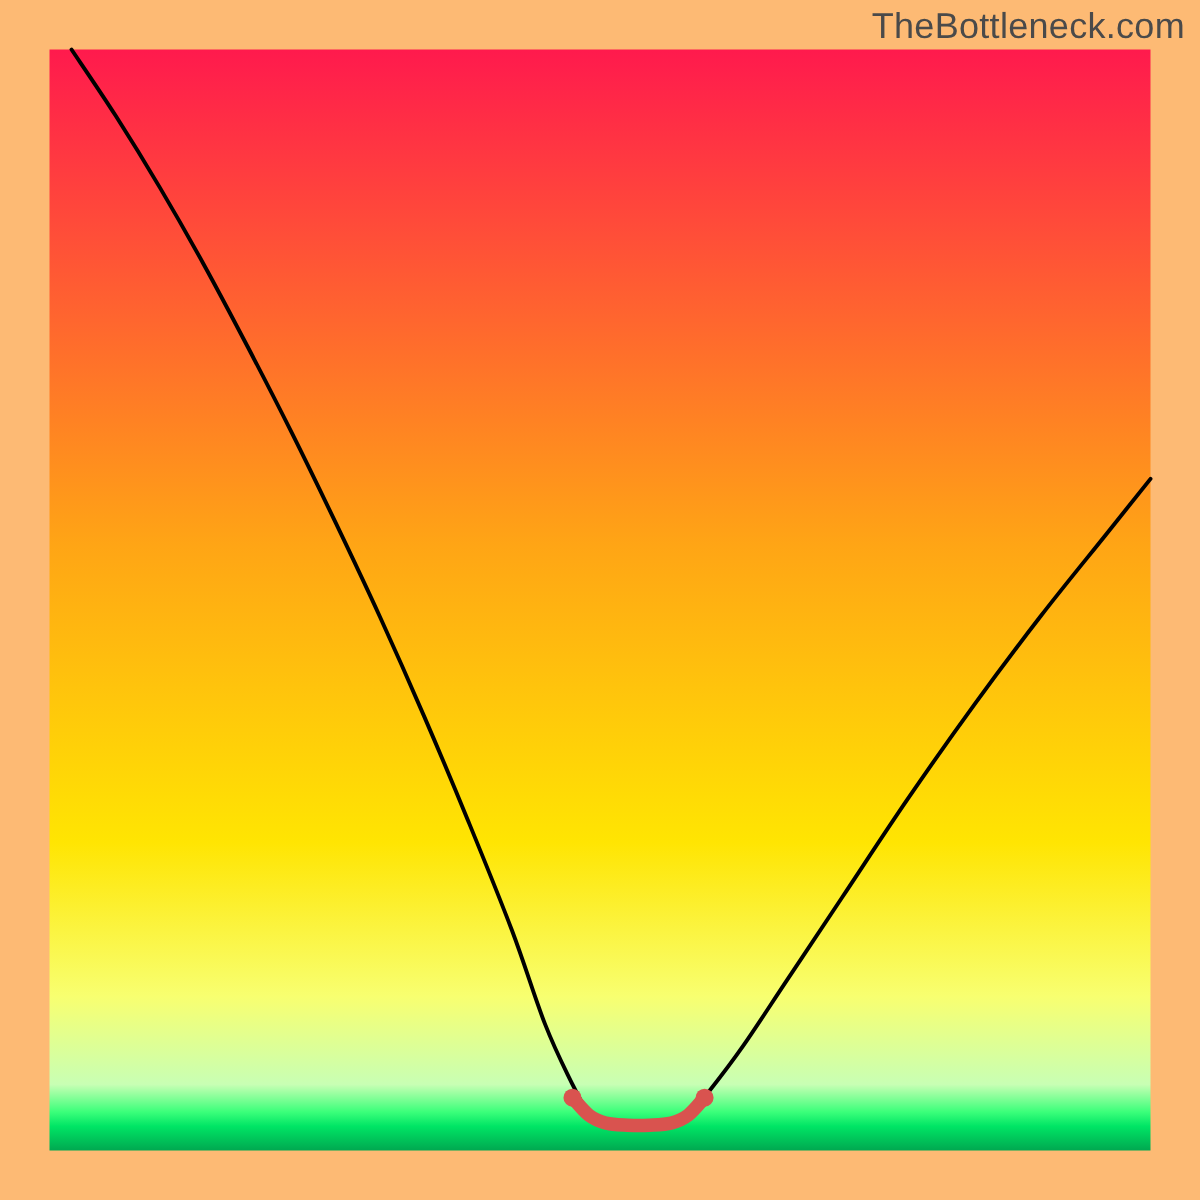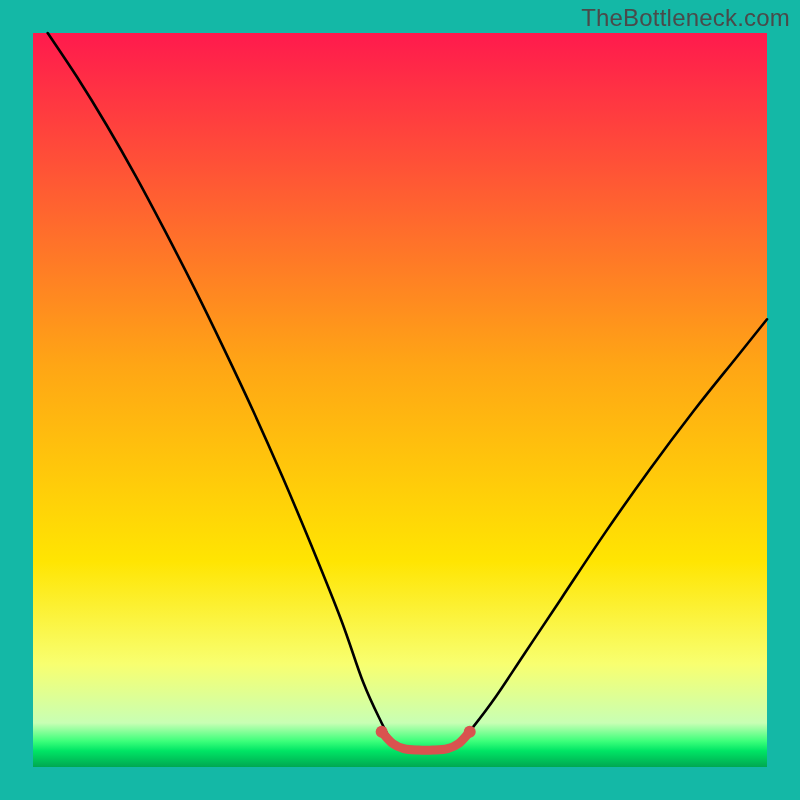--- a/index.html
+++ b/index.html
@@ -8,21 +8,21 @@
     width: 800px;
     height: 800px;
     background: #000;
     overflow: hidden;
     font-family: Arial, Helvetica, sans-serif;
   }
   .frame {
     position: relative;
     width: 800px;
     height: 800px;
-    background: #14b8a6;
+    background: #fdba74;
   }
   .watermark {
     position: absolute;
     top: 4px;
     right: 10px;
     color: #4a4a4a;
     font-size: 24px;
     font-weight: 500;
     letter-spacing: 0.2px;
     z-index: 10;

